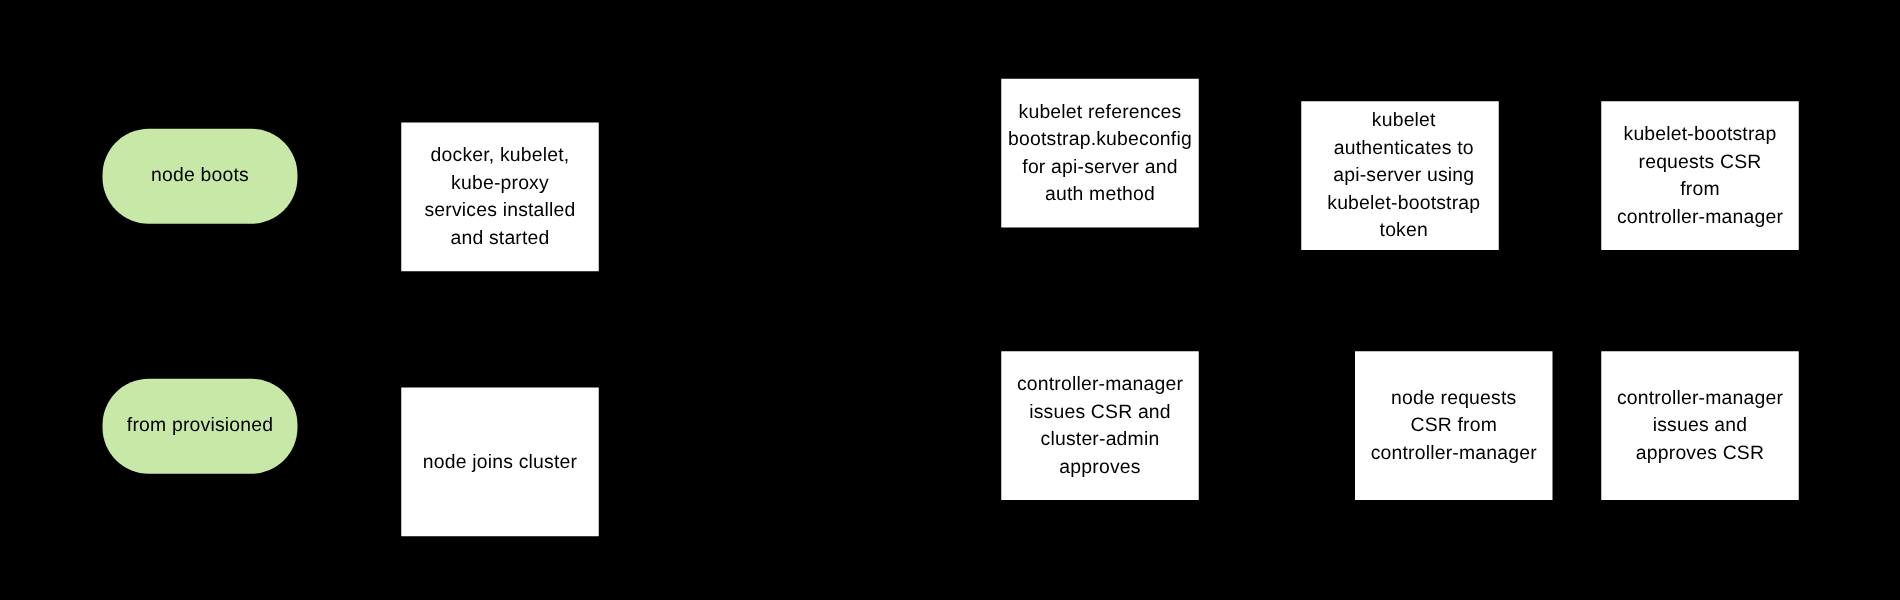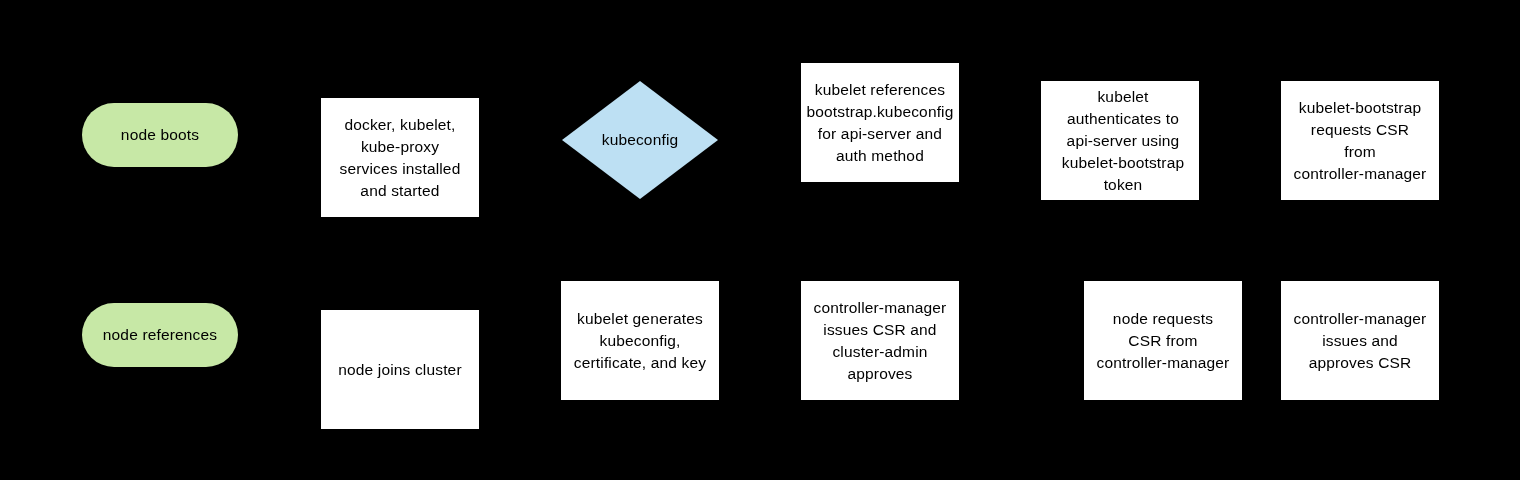--- a/index.html
+++ b/index.html
@@ -48,21 +48,21 @@
     width: 178px;  
   }
   .rect-node.clip-none .node-label {
     width: 152px;
   }
 
   
   .pill-node {
     position: absolute;
     width: 156px;
-    height: 64px;
+    height: 76px;
     background: #c7e8a6;
     border-radius: 37px;
     display: flex;
     align-items: center;
     justify-content: center;
     overflow: visible;
   }
   .pill-node .node-label {
     width: 176px;
   }
@@ -97,24 +97,20 @@
     <span class="node-label">node boots</span>
   </div>
 
   <div class="rect-node" style="left:321px; top:81px;margin-top:17px;">
     <span class="node-label">docker, kubelet,
 kube-proxy
 services installed
 and started</span>
   </div>
 
-  <div class="diamond-node" style="left:562px; top:81px;">
-    <span class="diamond-shape"></span>
-    <span class="node-label">kubeconfig</span>
-  </div>
 
   <div class="rect-node" style="left:801px; top:63px;">
     <span class="node-label">kubelet references
 bootstrap.kubeconfig
 for api-server and
 auth method</span>
   </div>
 
   <div class="rect-node clip-none" style="left:1041px; top:81px;justify-content:flex-end;">
     <span class="node-label">kubelet
@@ -125,32 +121,27 @@
   </div>
 
   <div class="rect-node clip-none" style="left:1281px; top:81px;">
     <span class="node-label">kubelet-bootstrap
 requests CSR
 from
 controller-manager</span>
   </div>
 
   <div class="pill-node" style="left:82px; top:303px;">
-    <span class="node-label">node references</span>
+    <span class="node-label">from provisioned</span>
   </div>
 
   <div class="rect-node clip-none" style="left:321px; top:281px;margin-top:29px;">
     <span class="node-label">node joins cluster</span>
   </div>
 
-  <div class="rect-node" style="left:561px; top:281px;">
-    <span class="node-label">kubelet generates
-kubeconfig,
-certificate, and key</span>
-  </div>
 
   <div class="rect-node clip-none" style="left:801px; top:281px;">
     <span class="node-label">controller-manager
 issues CSR and
 cluster-admin
 approves</span>
   </div>
 
   <div class="rect-node clip-none" style="left:1084px; top:281px;">
     <span class="node-label">node requests

